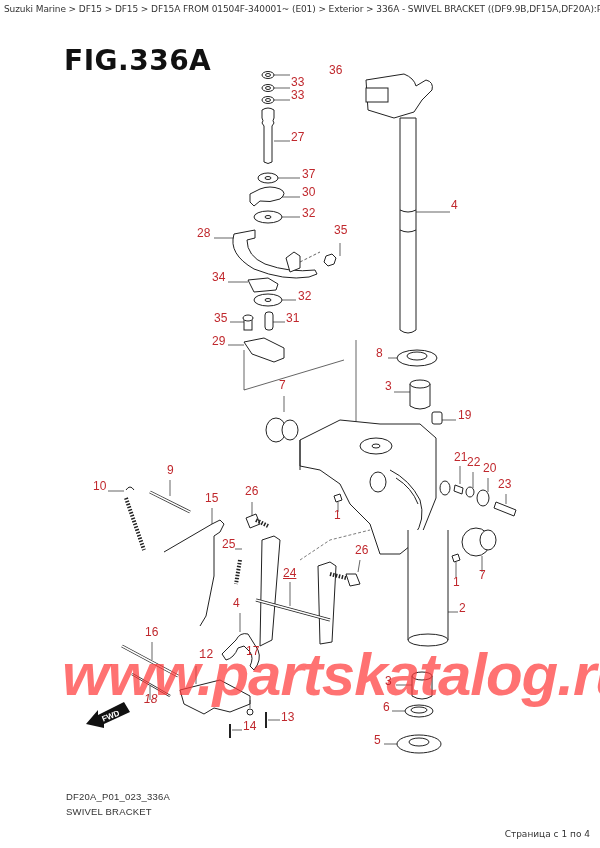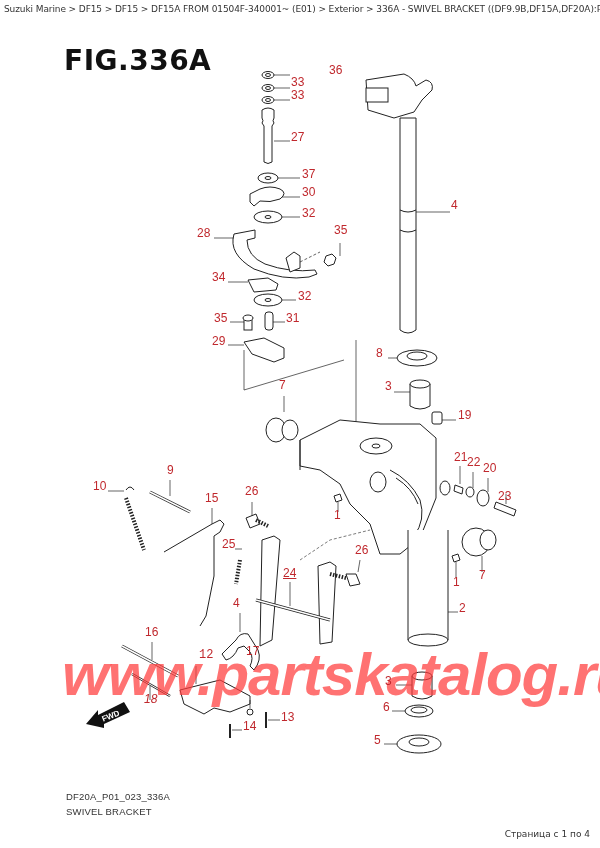--- a/index.html
+++ b/index.html
@@ -216,21 +216,21 @@
     <span class="callout" style="left: 214px; top: 312px;">35</span>
     <span class="callout" style="left: 286px; top: 312px;">31</span>
     <span class="callout" style="left: 212px; top: 335px;">29</span>
     <span class="callout" style="left: 376px; top: 347px;">8</span>
     <span class="callout" style="left: 385px; top: 380px;">3</span>
     <span class="callout" style="left: 458px; top: 409px;">19</span>
     <span class="callout" style="left: 279px; top: 379px;">7</span>
     <span class="callout" style="left: 454px; top: 451px;">21</span>
     <span class="callout" style="left: 467px; top: 456px;">22</span>
     <span class="callout" style="left: 483px; top: 462px;">20</span>
-    <span class="callout" style="left: 498px; top: 478px; margin-top: 12px;">23</span>
+    <span class="callout" style="left: 498px; top: 478px;">23</span>
     <span class="callout" style="left: 167px; top: 464px;">9</span>
     <span class="callout" style="left: 93px; top: 480px;">10</span>
     <span class="callout" style="left: 205px; top: 492px;">15</span>
     <span class="callout" style="left: 245px; top: 485px;">26</span>
     <span class="callout" style="left: 334px; top: 509px;">1</span>
     <span class="callout" style="left: 355px; top: 544px;">26</span>
     <span class="callout" style="left: 222px; top: 538px;">25</span>
     <span class="callout" style="left: 453px; top: 576px;">1</span>
     <span class="callout" style="left: 479px; top: 569px;">7</span>
     <span class="callout" style="left: 283px; top: 567px; text-decoration: underline;">24</span>

